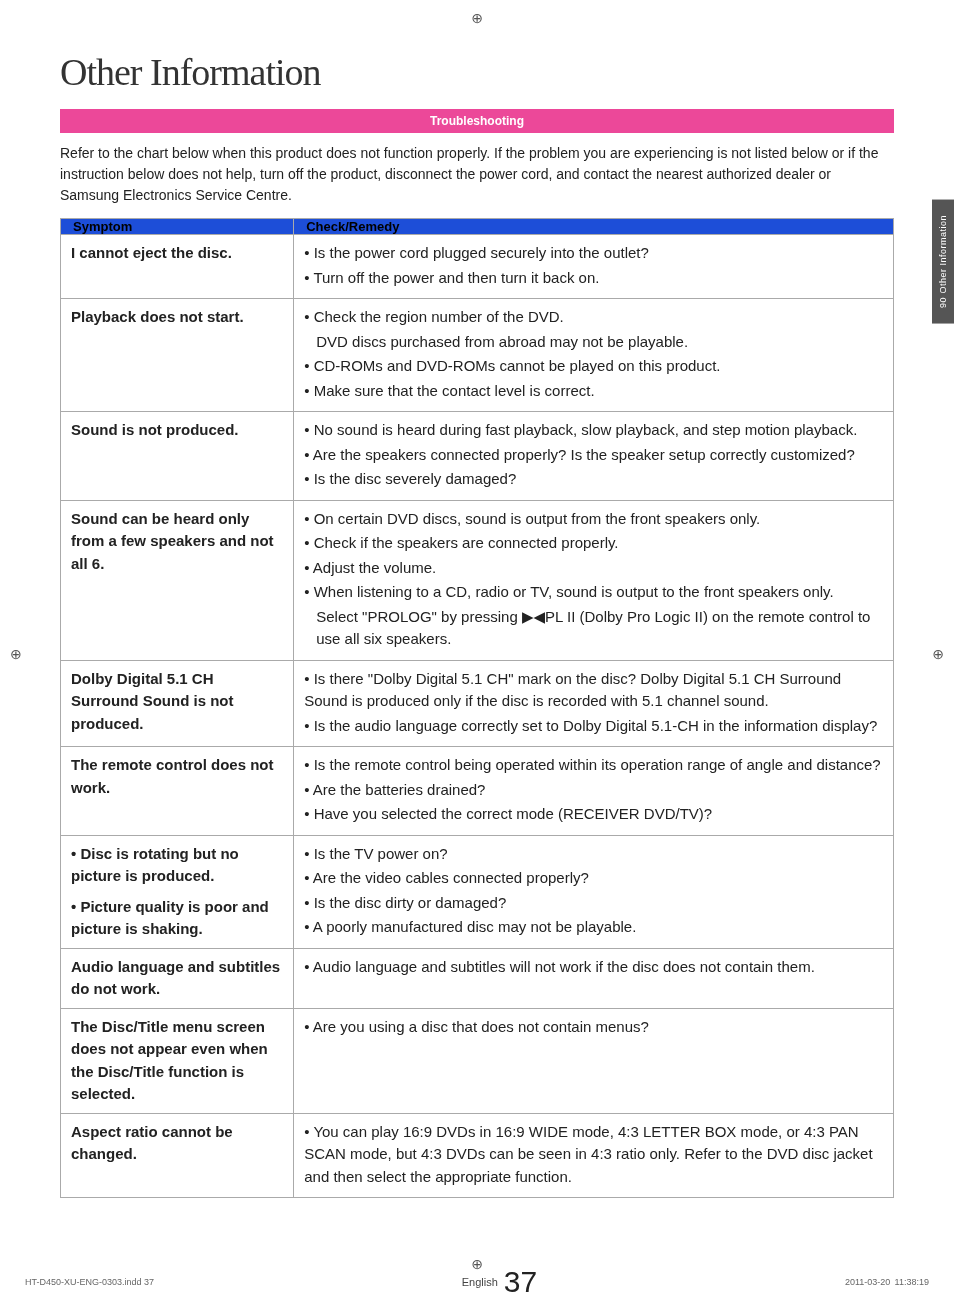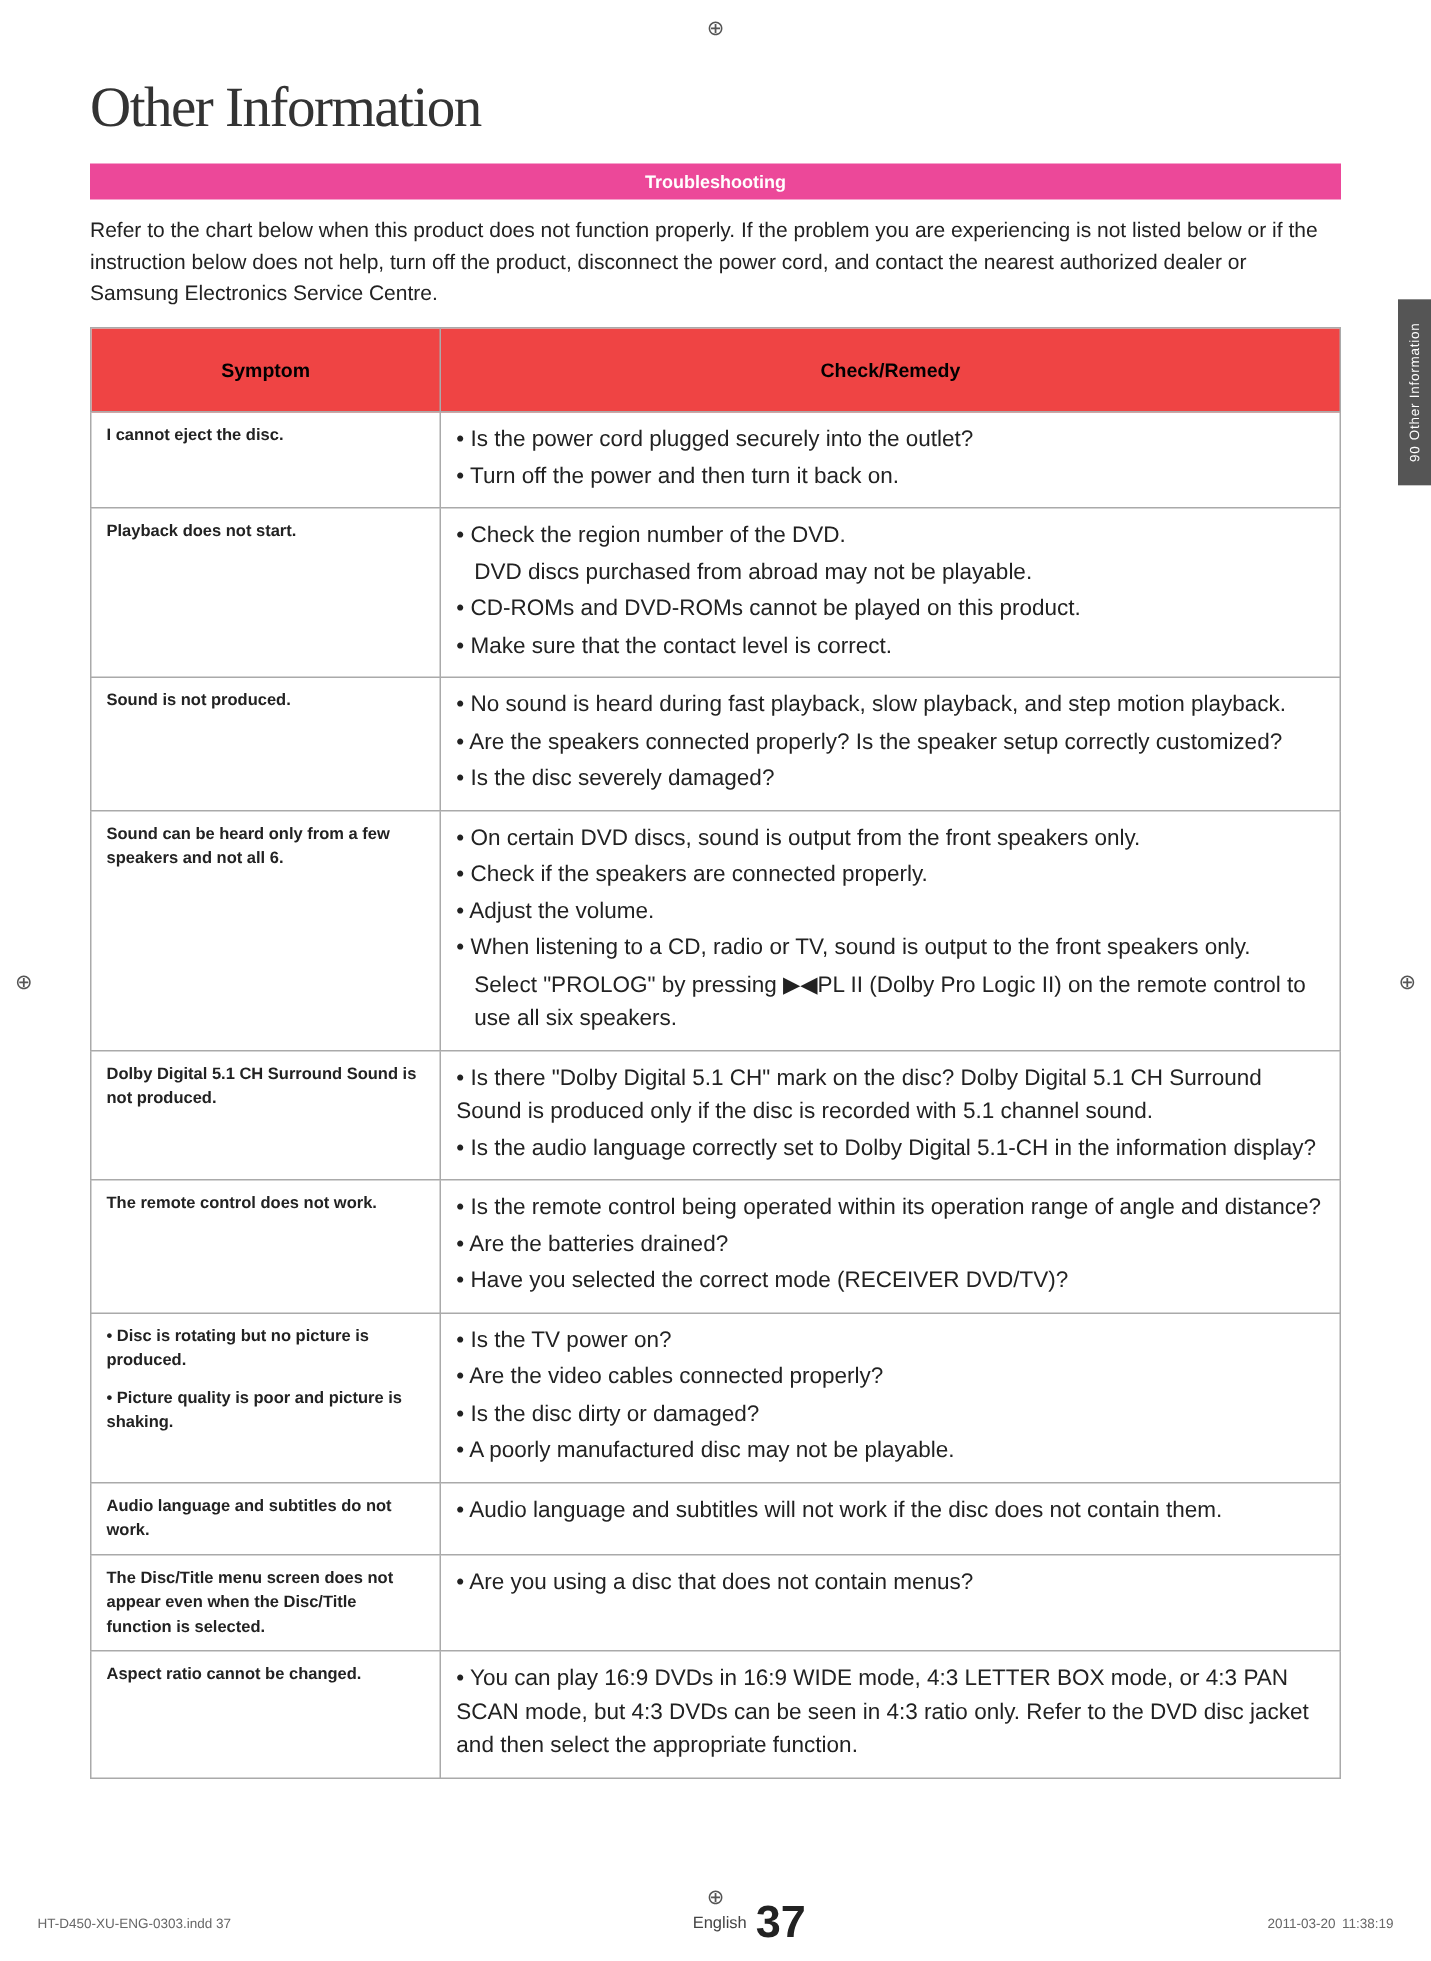--- a/index.html
+++ b/index.html
@@ -111,41 +111,41 @@
     }
 
     
     .trouble-table {
       width: 100%;
       border-collapse: collapse;
       border: 1px solid #aaa;
     }
 
     .trouble-table th {
-      background: #ef4444;
+      background: #1d4ed8;
       border: 1px solid #aaa;
-      padding: 20px 12px;
+      padding: 0 12px;
       font-size: 13px;
       font-weight: bold;
-      text-align: center;
+      text-align: left;
     }
 
     .trouble-table td {
       border: 1px solid #aaa;
       padding: 7px 10px;
       vertical-align: top;
       font-size: 15px;
       line-height: 1.5;
       color: #222;
     }
 
     .trouble-table td.symptom-cell {
       font-weight: bold;
       width: 28%;
-      font-size: 11px;
+      font-size: 15px;
     }
 
     .trouble-table td.remedy-cell {
       width: 72%;
     }
     .remedy-cell .bullet-line {
       margin-bottom: 2px;
     }
     .remedy-cell .bullet-line::before {
       content: "• ";
@@ -176,21 +176,21 @@
       justify-content: flex-end;
     }
 
     .page-number-text {
       font-size: 11px;
       color: #444;
     }
 
     .page-number-big {
       font-size: 30px;
-      font-weight: bold;
+      font-weight: normal;
       color: #222;
     }
   </style>
 </head>
 <body>
 
 <div class="page-wrapper">
 
   <div class="crosshair-top">⊕</div>
   <div class="crosshair-left">⊕</div>

